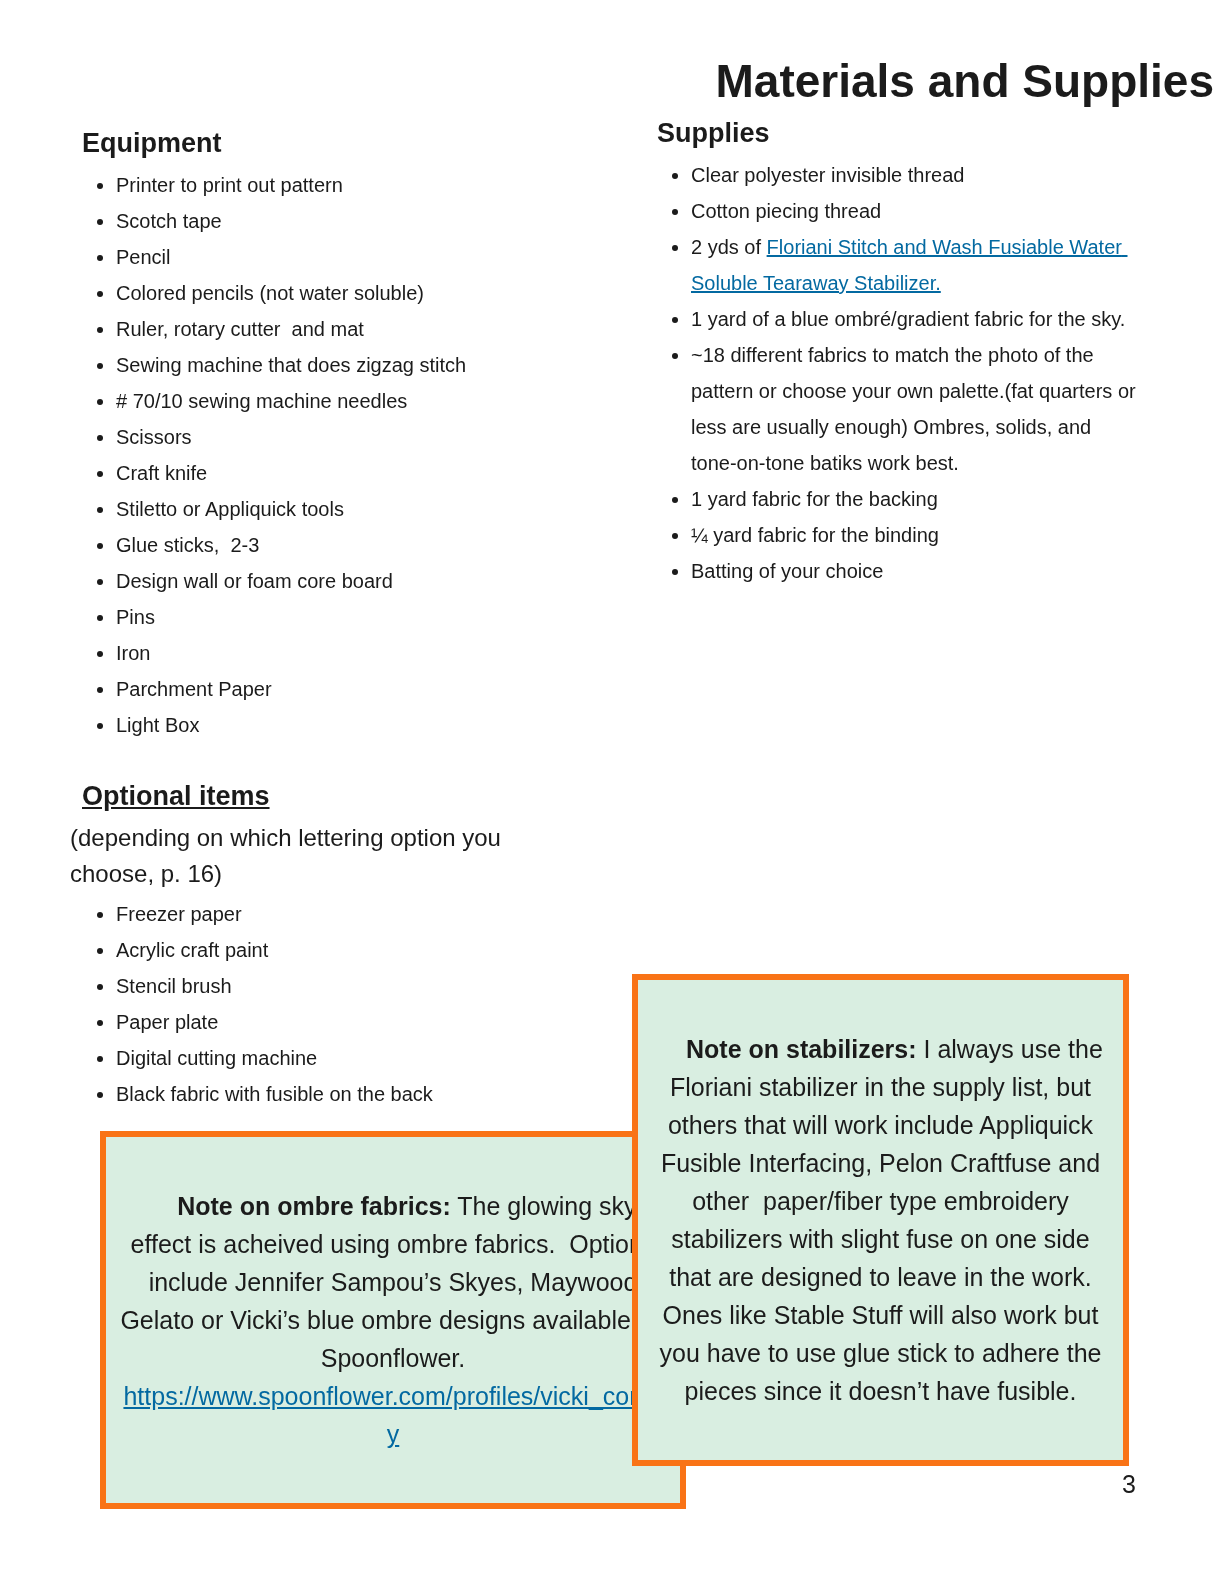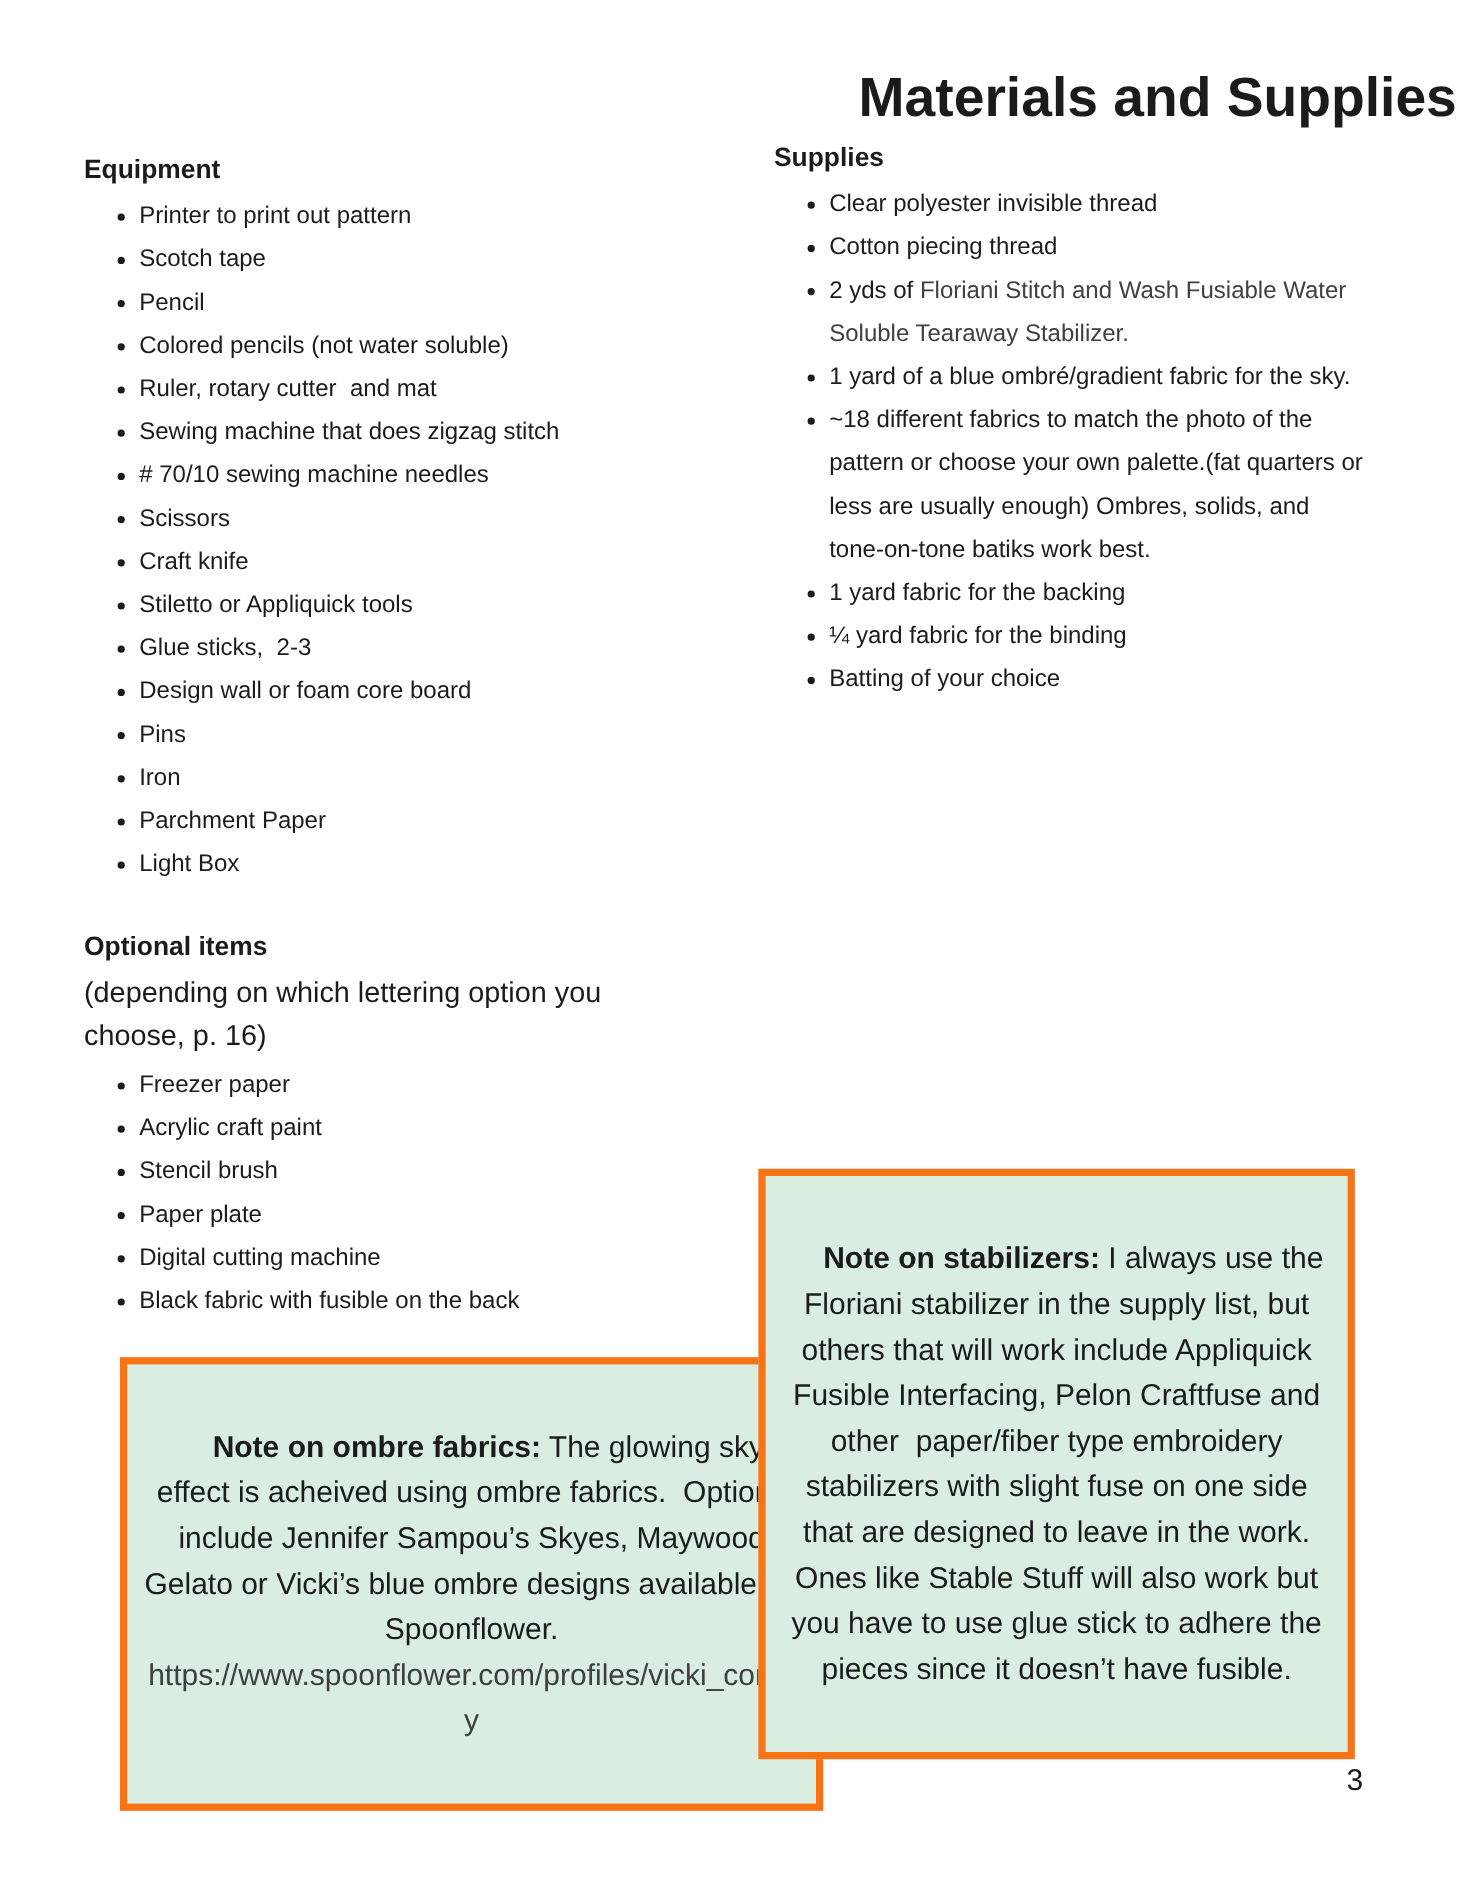--- a/index.html
+++ b/index.html
@@ -18,35 +18,35 @@
     top: 54px;
     left: 0;
     width: 100%;
     text-align: right;
     font-size: 46px;
     font-weight: 700;
   }
   .col-left  { position: absolute; left: 70px;  top: 128px; width: 556px; }
   .col-right { position: absolute; left: 645px; top: 118px; width: 497px; }
   .section-heading {
-    font-size: 22px;
+    font-size: 27px;
     font-weight: 700;
-    margin: 0 0 8px 0;
+    margin: 0 0 8px 12px;
   }
   ul.bullets {
     margin: 0;
     padding-left: 46px;
     list-style: disc;
   }
   ul.bullets li {
     font-size: 20px;
     line-height: 36px;
     white-space: pre-wrap;
   }
-  .optional-heading { margin-top: 38px; }
+  .optional-heading { margin-top: 38px; text-decoration: underline; }
   .optional-subtext {
     font-size: 24px;
     line-height: 36px;
     width: 520px;
     margin: 3px 0 4px 0;
   }
   .note-box {
     position: absolute;
     box-sizing: border-box;
     background: #d9eee1;
@@ -54,21 +54,22 @@
     text-align: center;
     font-size: 25px;
     line-height: 38px;
     padding: 12px 14px;
     white-space: pre-wrap;
   }
   .note-ombre { left: 100px;  top: 1131px; width: 586px; min-height: 334px; }
   .note-stab  { left: 632px; top: 974px;  width: 497px; min-height: 489px; }
   .note-box b { font-weight: 700; }
   a.link, span.linklike {
-    color: #404040;
+    color: #0369a1;
+    text-decoration: underline;
     overflow-wrap: anywhere;
     cursor: pointer;
   }
   .page-number {
     position: absolute;
     left: 1122px;
     top: 1470px;
     font-size: 25px;
   }
 </style>

